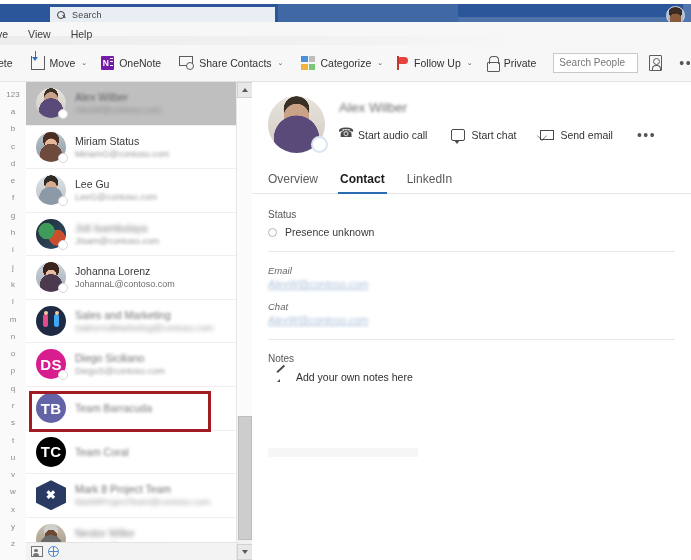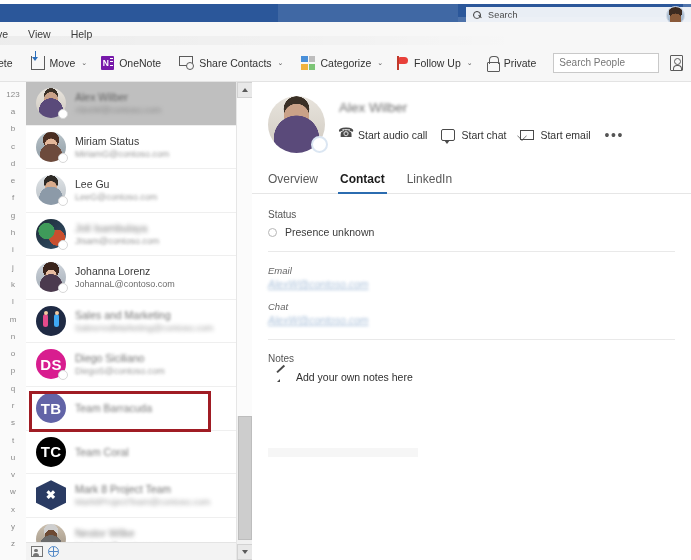--- a/index.html
+++ b/index.html
@@ -8,21 +8,21 @@
     overflow: hidden;
     font-family: "Liberation Sans", sans-serif;
     background: #ffffff;
   }
   .app { position: relative; width: 691px; height: 560px; background:#fff; }
 
   
   .titlebar {
     position:absolute; top:4px; left:0; width:691px; height:22px;
     background:#2b579a;
-    display:flex; align-items:center;justify-content:flex-end;
+    display:flex; align-items:center;
   }
   .searchbox {
     margin-left:50px; width:225px; height:17px;
     background:#e9eef5; border:none;
     display:flex; align-items:center; gap:6px; padding-left:7px;
   }
   .searchbox .mag { width:9px; height:9px; position:relative; flex:0 0 auto; }
   .searchbox .mag::before{
     content:""; position:absolute; left:0; top:0;
     width:6px; height:6px; border:1px solid #3a3a3a; border-radius:50%;
@@ -129,21 +129,21 @@
   .ic-lock{ width:12px; height:14px; }
   .ic-lock::before{
     content:""; position:absolute; left:2px; top:0; width:8px; height:7px;
     border:1.4px solid #5b5b5b; border-bottom:none; border-radius:4px 4px 0 0;
   }
   .ic-lock::after{
     content:""; position:absolute; left:0.5px; top:6px; width:11px; height:8px;
     border:1.4px solid #5b5b5b; border-radius:1px;
   }
   .people-search{
-    width:106px; height:20px; background:#fff; border:1px solid #c9c9c9;
+    width:85px; height:20px; background:#fff; border:1px solid #c9c9c9;
     font-size:10px; color:#767676; padding:0 5px; line-height:18px;
   }
   .ic-card{ width:13px; height:16px; border:1.3px solid #5b5b5b; border-radius:1px; }
   .ic-card::before{
     content:""; position:absolute; left:2.6px; top:2.3px; width:5px; height:5px;
     border:1.2px solid #5b5b5b; border-radius:50%;
   }
   .ic-card::after{
     content:""; position:absolute; left:1.6px; top:8.6px; width:7.5px; height:4px;
     border:1.2px solid #5b5b5b; border-bottom:none; border-radius:4px 4px 0 0;
@@ -300,21 +300,21 @@
   .rightpane{ position:absolute; left:252px; top:0; width:439px; height:478px; background:#fff; }
   .dt-head{ position:relative; padding:14px 0 0 16px; display:flex; gap:14px; }
   .dt-av{
     width:57px; height:57px; border-radius:50%; position:relative; flex:0 0 auto;
   }
   .dt-av .presence-lg{
     position:absolute; right:-3px; bottom:0px; width:17px; height:17px; border-radius:50%;
     background:#fff; border:2px solid #dbe6f2;
   }
   .dt-name{ font-size:13.5px; color:#333; margin-top:4px; }
-  .dt-actions{ display:flex; align-items:center; gap:14px; margin-top:13px; }
+  .dt-actions{ display:flex; align-items:center; gap:24px; margin-top:13px; }
   .dt-act{ display:flex; align-items:center; gap:6px; font-size:10.5px; color:#333; white-space:nowrap; }
   .ic-phone{ width:13px; height:13px; position:relative; }
   .ic-phone::before{
     content:"\260E"; position:absolute; left:-1px; top:-3px; font-size:13px; color:#4a4a4a;
   }
   .ic-chat{ width:14px; height:12px; border:1.3px solid #4a4a4a; border-radius:2px; position:relative; }
   .ic-chat::after{
     content:""; position:absolute; left:2px; bottom:-4px;
     border-left:3px solid transparent; border-right:3px solid transparent;
     border-top:4px solid #4a4a4a;
@@ -632,21 +632,21 @@
             <div class="dt-act">
               <span class="ic-phone"></span>
               <span>Start audio call</span>
             </div>
             <div class="dt-act">
               <span class="ic-chat"></span>
               <span>Start chat</span>
             </div>
             <div class="dt-act">
               <span class="ic-mail"></span>
-              <span>Start email</span>
+              <span>Send email</span>
             </div>
             <div class="dt-dots">•••</div>
           </div>
         </div>
       </div>
 
       <div class="tabs">
         <div class="tab">Overview</div>
         <div class="tab active">Contact</div>
         <div class="tab">LinkedIn</div>

